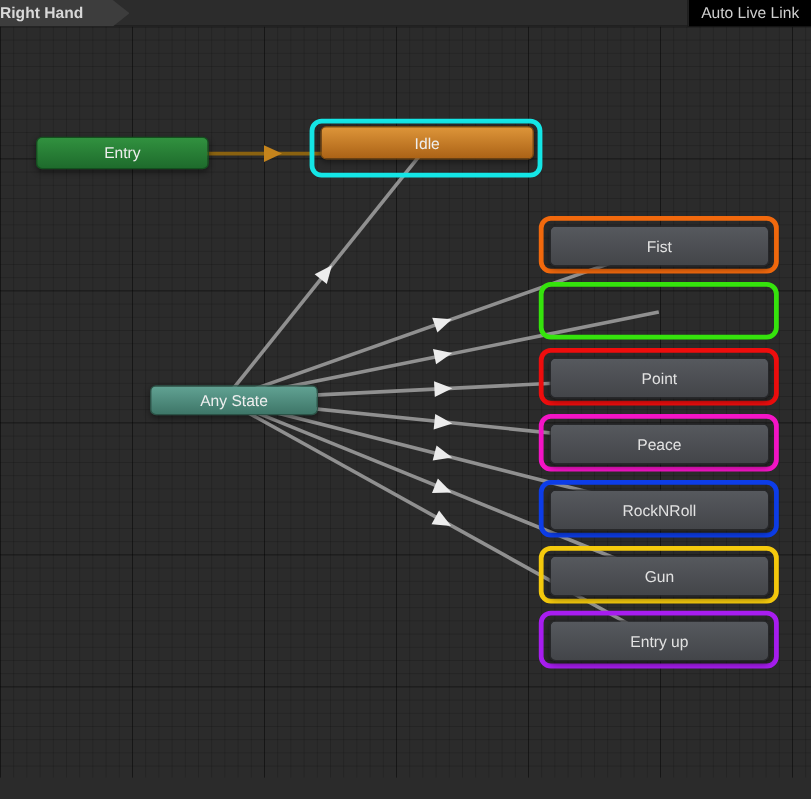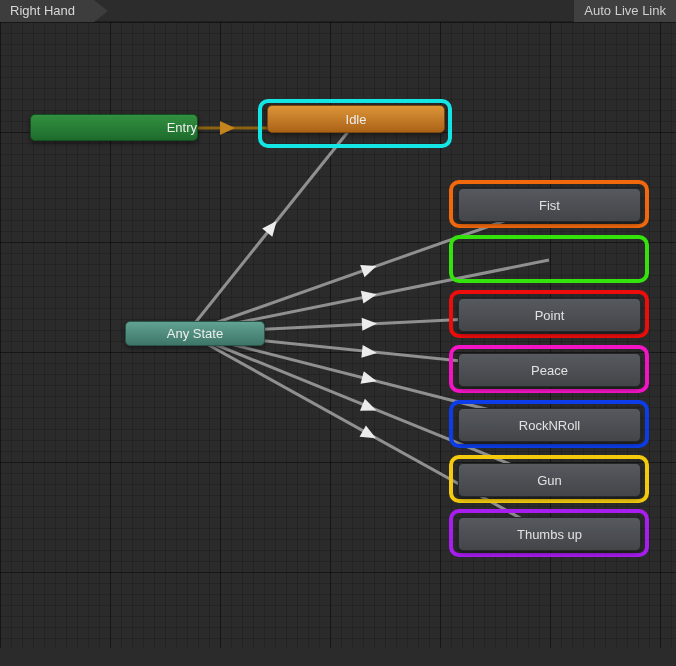--- a/index.html
+++ b/index.html
@@ -12,25 +12,25 @@
   }
   
   .topbar {
     position:absolute; top:0; left:0; width:676px; height:22px;
     background:#2c2c2c; border-bottom:1px solid #1f1f1f; z-index:10;
   }
   .breadcrumb-tab {
     position:absolute; left:0; top:0; height:22px; width:108px;
     background:#3d3d3d;
     clip-path: polygon(0 0, calc(100% - 14px) 0, 100% 50%, calc(100% - 14px) 100%, 0 100%);
-    color:#d8d8d8; font-size:13px; line-height:22px; padding-left:10px;
+    color:#d8d8d8; font-size:13px; line-height:22px; font-weight:bold;
   }
   .live-link-btn {
     position:absolute; right:0; top:0; height:22px;
-    background:#404040; color:#cfcfcf; font-size:13px; line-height:22px;
+    background:#000000; color:#cfcfcf; font-size:13px; line-height:22px;
     padding:0 10px; border-left:1px solid #2a2a2a;
   }
   
   .canvas {
     position:absolute; top:22px; left:0; width:676px; height:626px;
     background-color:#2b2b2b;
     background-image:
       linear-gradient(to right, rgba(0,0,0,0.38) 1px, transparent 1px),
       linear-gradient(to bottom, rgba(0,0,0,0.38) 1px, transparent 1px),
       linear-gradient(to right, rgba(0,0,0,0.16) 1px, transparent 1px),
@@ -40,24 +40,23 @@
   .wires { position:absolute; top:0; left:0; width:676px; height:626px; z-index:1; }
   
   .node {
     position:absolute; z-index:3; border-radius:5px;
     display:flex; align-items:center; justify-content:center;
     font-size:13px; color:#eee;
     box-shadow:0 2px 5px rgba(0,0,0,0.45);
     cursor:default;
   }
   .node-entry {
-    left:30px; top:92px; width:168px; height:27px;
+    left:30px; top:92px; width:144px; height:27px;
     background:linear-gradient(#31913f, #1e6b2c);
     border:1px solid #14501f;
-    justify-content:flex-end;
   }
   .node-idle {
     left:267px; top:83px; width:178px; height:28px;
     background:linear-gradient(#dd9539, #ab6216);
     border:1px solid #7a480f;
   }
   .node-anystate {
     left:125px; top:299px; width:140px; height:25px;
     background:linear-gradient(#61a293, #3e7668);
     border:1px solid #2b5347;
@@ -157,19 +156,19 @@
     <div class="node node-state" style="top:331px">
       <span>Peace</span>
     </div>
     <div class="node node-state" style="top:386px">
       <span>RockNRoll</span>
     </div>
     <div class="node node-state" style="top:441px">
       <span>Gun</span>
     </div>
     <div class="node node-state" style="top:495px">
-      <span>Thumbs up</span>
+      <span>Entry up</span>
     </div>
 
   </div>
 
 
 </div>
 
 </body></html>

